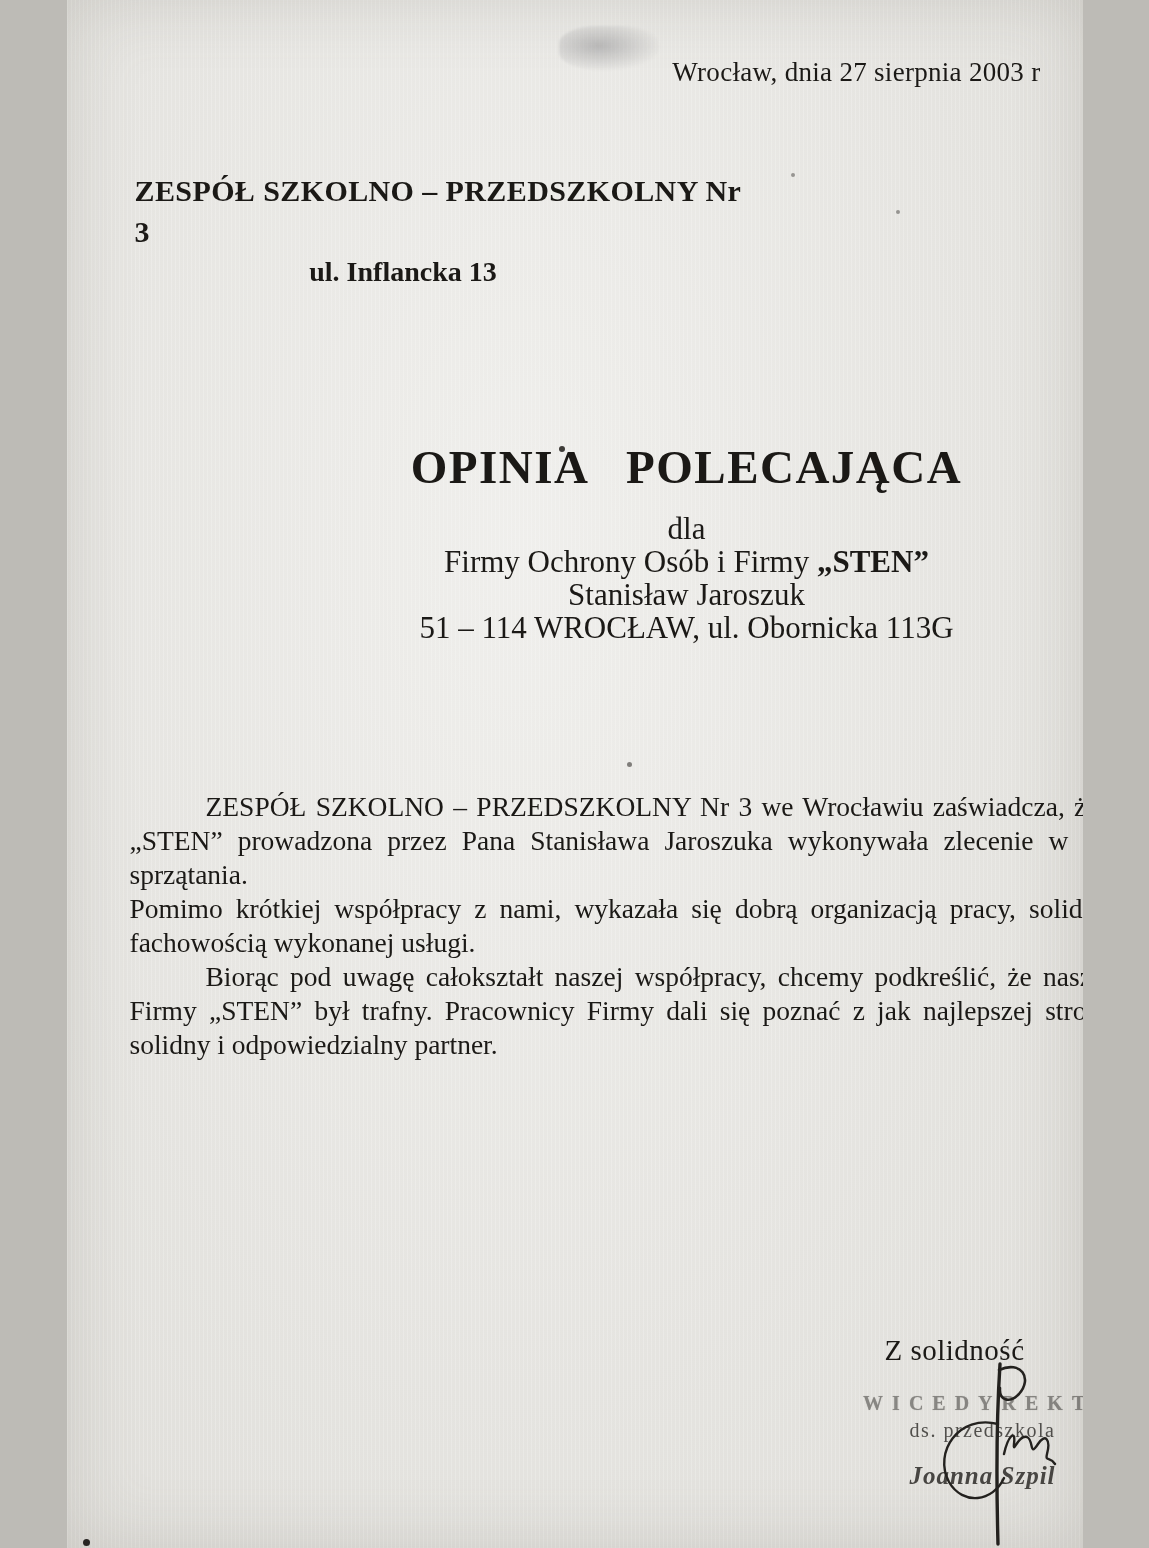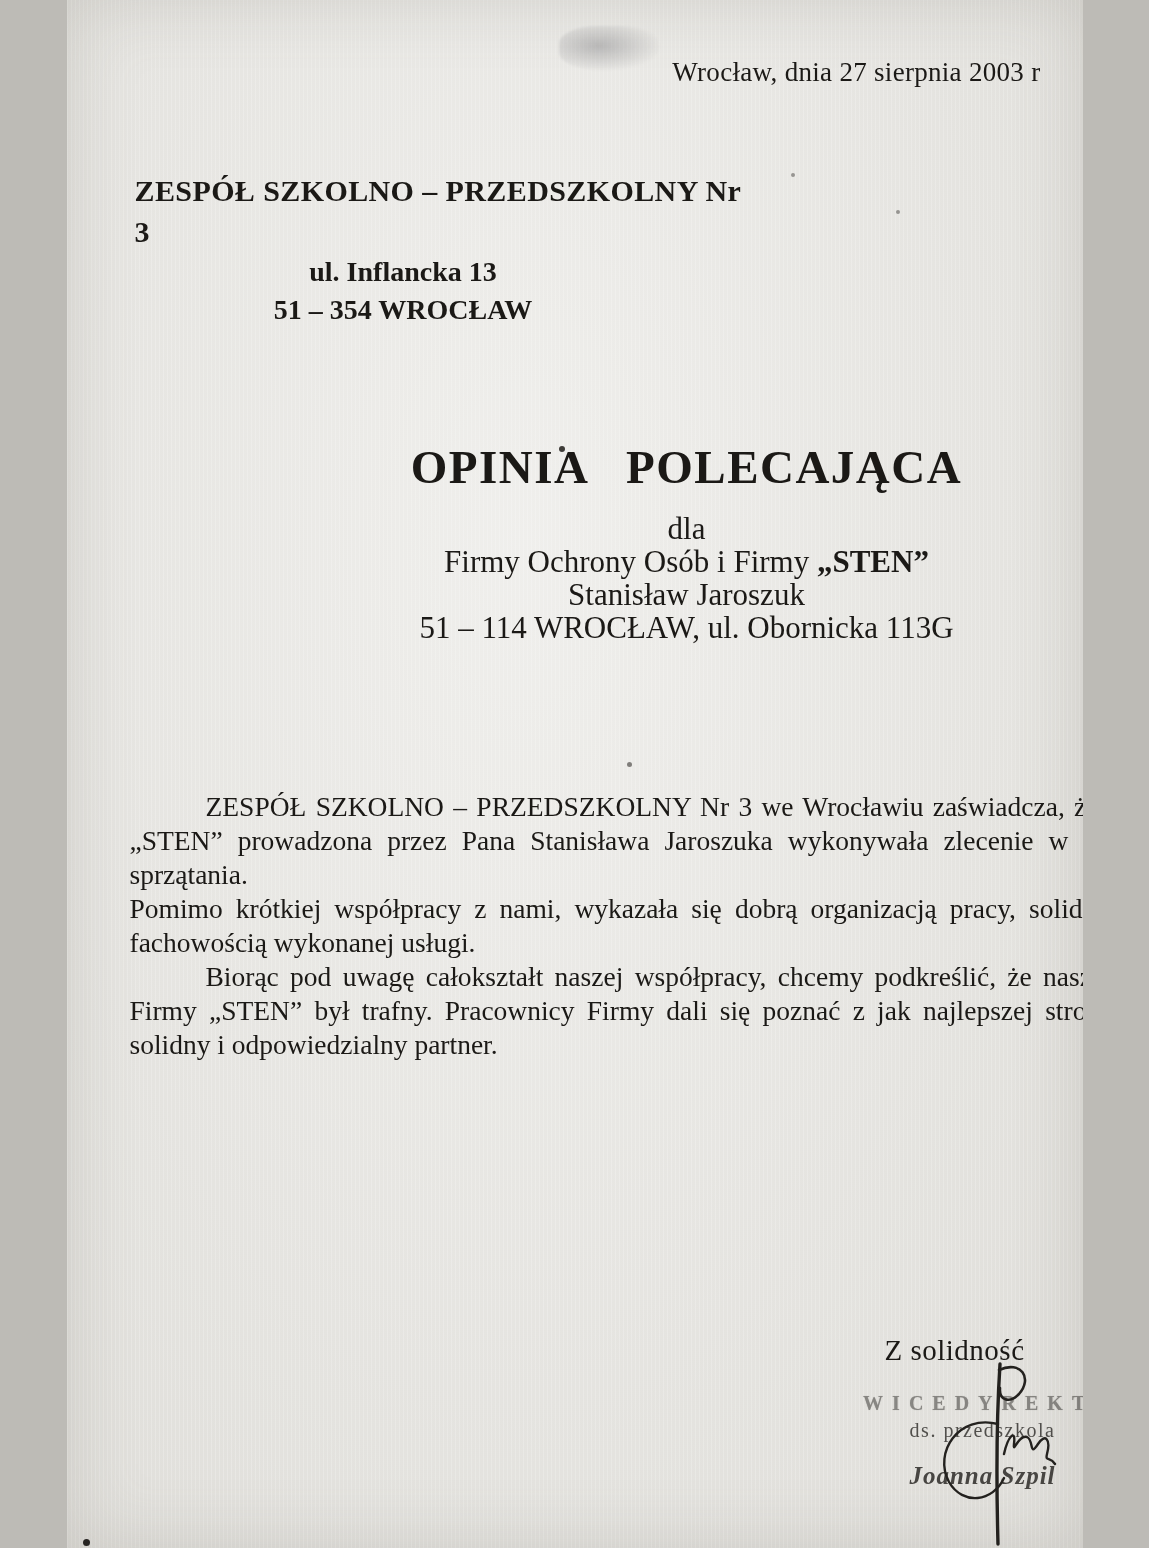--- a/index.html
+++ b/index.html
@@ -88,21 +88,20 @@
   <div class="artifact dot-h2"></div>
   <div class="artifact dot-title"></div>
   <div class="artifact dot-mid"></div>
   <div class="artifact dot-br"></div>
 
   <div class="date-line">Wrocław, dnia 27 sierpnia 2003 r</div>
 
   <div class="sender">
     <div class="sender-l1">ZESPÓŁ SZKOLNO – PRZEDSZKOLNY Nr 3</div>
     <div class="sender-l2">ul. Inflancka 13</div>
-    <div class="sender-l3">51 – 354 WROCŁAW</div>
   </div>
 
   <div class="title-block">
     <div class="doc-title">OPINIA POLECAJĄCA</div>
     <div class="title-sub">dla</div>
     <div class="title-sub"><span>Firmy Ochrony Osób i Firmy </span><span class="b">„STEN”</span></div>
     <div class="title-sub">Stanisław Jaroszuk</div>
     <div class="title-sub">51 – 114 WROCŁAW, ul. Obornicka 113G</div>
   </div>
 

